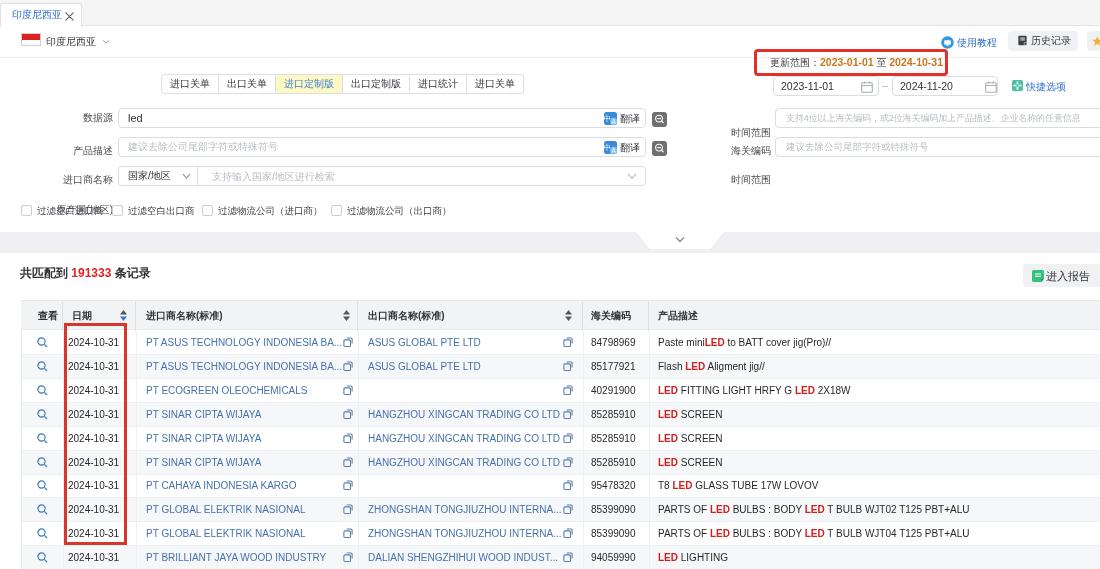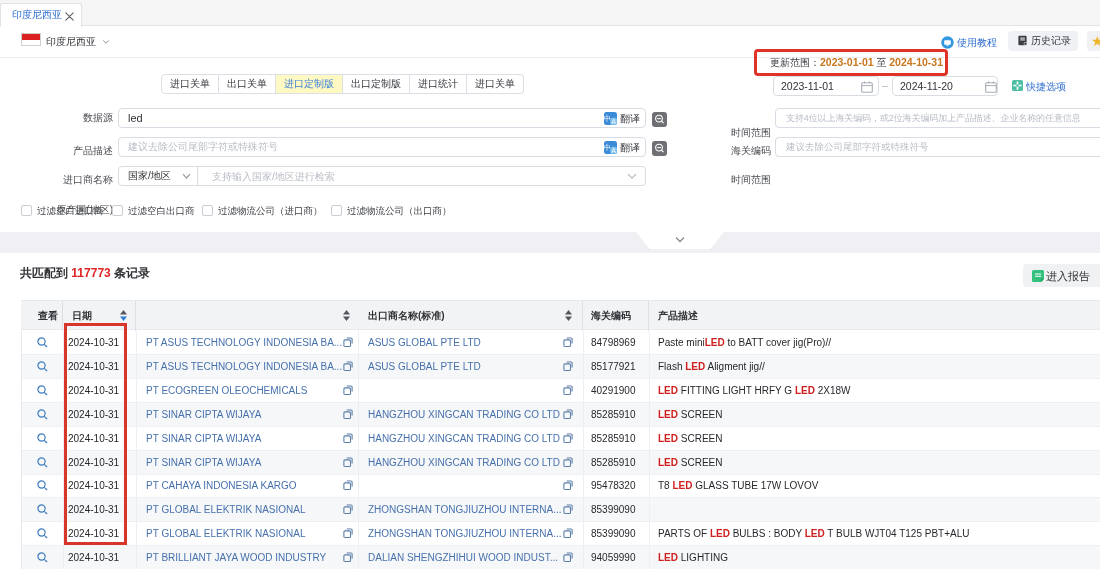--- a/index.html
+++ b/index.html
@@ -185,32 +185,33 @@
 <div class="rb1txt">更新范围：<b>2023-01-01</b> 至 <b>2024-10-31</b></div>
 
 <div class="band">
   <div class="notch"></div>
   <svg class="notchchev" viewBox="0 0 12 8">
       <path d="M2 1.5 L6 5.5 L10 1.5" fill="none" stroke="#8a8d93" stroke-width="1.4"></path>
     </svg>
 </div>
 
 <div class="results">
-  <div class="rsum">共匹配到 <span class="num">117773</span> 条记录</div>
+  <div class="rsum">共匹配到 <span class="num">191333</span> 条记录</div>
   <div class="repbtn"></div>
 <svg style="position:absolute; left:1032px; top:17px;" width="12" height="12" viewBox="0 0 12 12">
       <path d="M1.5 0 h9 a1.5 1.5 0 0 1 1.5 1.5 v7 L9.5 12 h-8 A1.5 1.5 0 0 1 0 10.5 v-9 A1.5 1.5 0 0 1 1.5 0 Z" fill="#34c17e"></path>
       <path d="M3 4 h6 M3 6.3 h6" stroke="#fff" stroke-width="1.1"></path>
       <path d="M12 8.5 L9.5 12 L9 8.5 Z" fill="#1f9e62"></path>
     </svg>
 <div style="position:absolute; left:1046px; top:16px; font-size:11px; color:#33353a;">进入报告</div>
   <div class="tbl">
       <div class="thead">
         <div class="th" style="left:1px; width:41px; padding-left:16px;">查看</div>
         <div class="th" style="left:42px; width:73px; padding-left:9px;">日期</div>
+        <div class="th" style="left:115px; width:222px; padding-left:10px;">进口商名称(标准)</div>
         <div class="th" style="left:337px; width:225px; padding-left:10px;">出口商名称(标准)</div>
         <div class="th" style="left:562px; width:66px; padding-left:8px;">海关编码</div>
         <div class="th" style="left:628px; width:451px; padding-left:9px; border-right:none;">产品描述</div>
       </div>
       <svg class="ico" style="position:absolute; left:99px; top:10px;" width="7" height="11" viewBox="0 0 7 11">
         <path d="M3.5 0 L7 4.6 H0 Z" fill="#54565c"></path>
         <path d="M3.5 11 L7 6.4 H0 Z" fill="#2f7bd9"></path>
       </svg>
       <svg class="ico" style="position:absolute; left:322px; top:10px;" width="7" height="11" viewBox="0 0 7 11">
         <path d="M3.5 0 L7 4.6 H0 Z" fill="#54565c"></path>
@@ -409,20 +410,21 @@
           </svg>
         </div>
         <div class="cell blue" style="left:347px; width:196px;">ZHONGSHAN TONGJIUZHOU INTERNA...</div>
         <div class="cell" style="left:542px; width:12px; padding-top:6px;">
           <svg class="ico" width="11" height="11" viewBox="0 0 11 11">
             <path d="M3.7 1 h4.3 a1.1 1.1 0 0 1 1.1 1.1 v4.3" fill="none" stroke="#5b7fa8" stroke-width="1.1"></path>
             <rect x="0.9" y="2.9" width="6.6" height="6.6" rx="1.1" fill="none" stroke="#5b7fa8" stroke-width="1.1"></rect>
           </svg>
         </div>
         <div class="cell" style="left:570px; width:58px;">85399090</div>
+        <div class="cell" style="left:637px; width:442px;">PARTS OF <span class="red">LED</span> BULBS : BODY <span class="red">LED</span> T BULB WJT02 T125 PBT+ALU</div>
       </div>
       <div class="trow" style="top:222px;">
         <div class="cell" style="left:1px; width:41px; text-align:center;">
           <svg class="ico" width="13" height="13" viewBox="0 0 13 13" style="margin:5px auto 0;">
             <circle cx="5.5" cy="5.5" r="3.6" fill="none" stroke="#3d7cc0" stroke-width="1.2"></circle>
             <path d="M8.3 8.3 L11 11" stroke="#3d7cc0" stroke-width="1.2"></path>
           </svg>
         </div>
         <div class="cell" style="left:47px; width:68px;">2024-10-31</div>
         <div class="cell blue" style="left:125px; width:196px;">PT GLOBAL ELEKTRIK NASIONAL</div>

